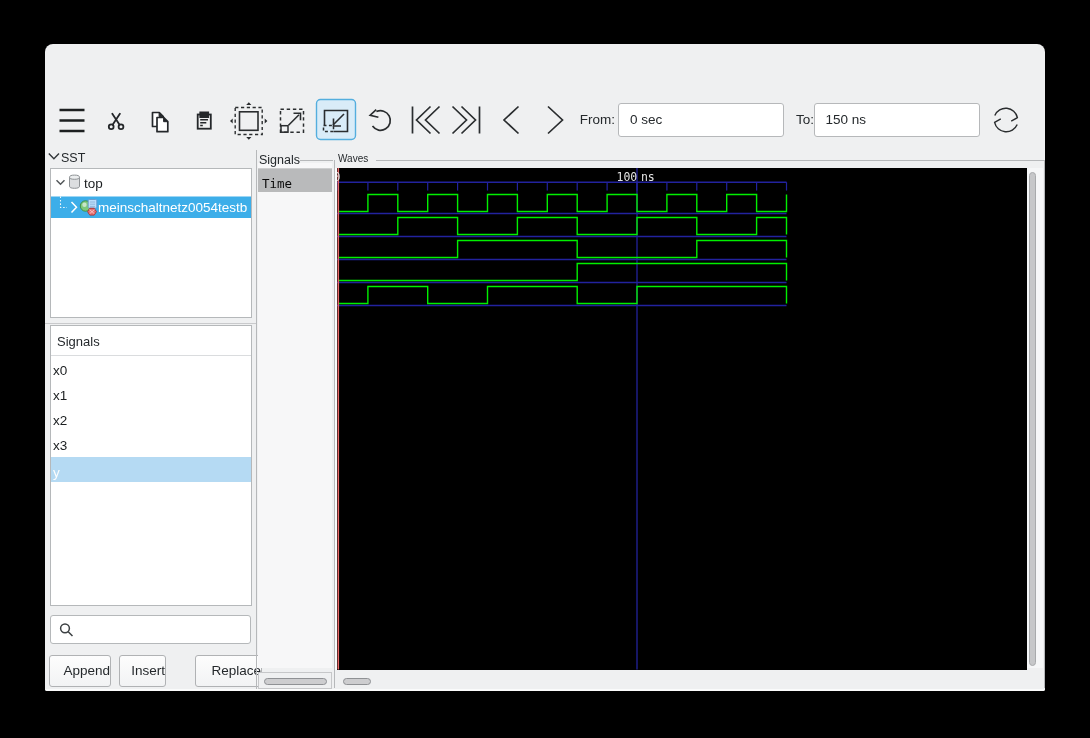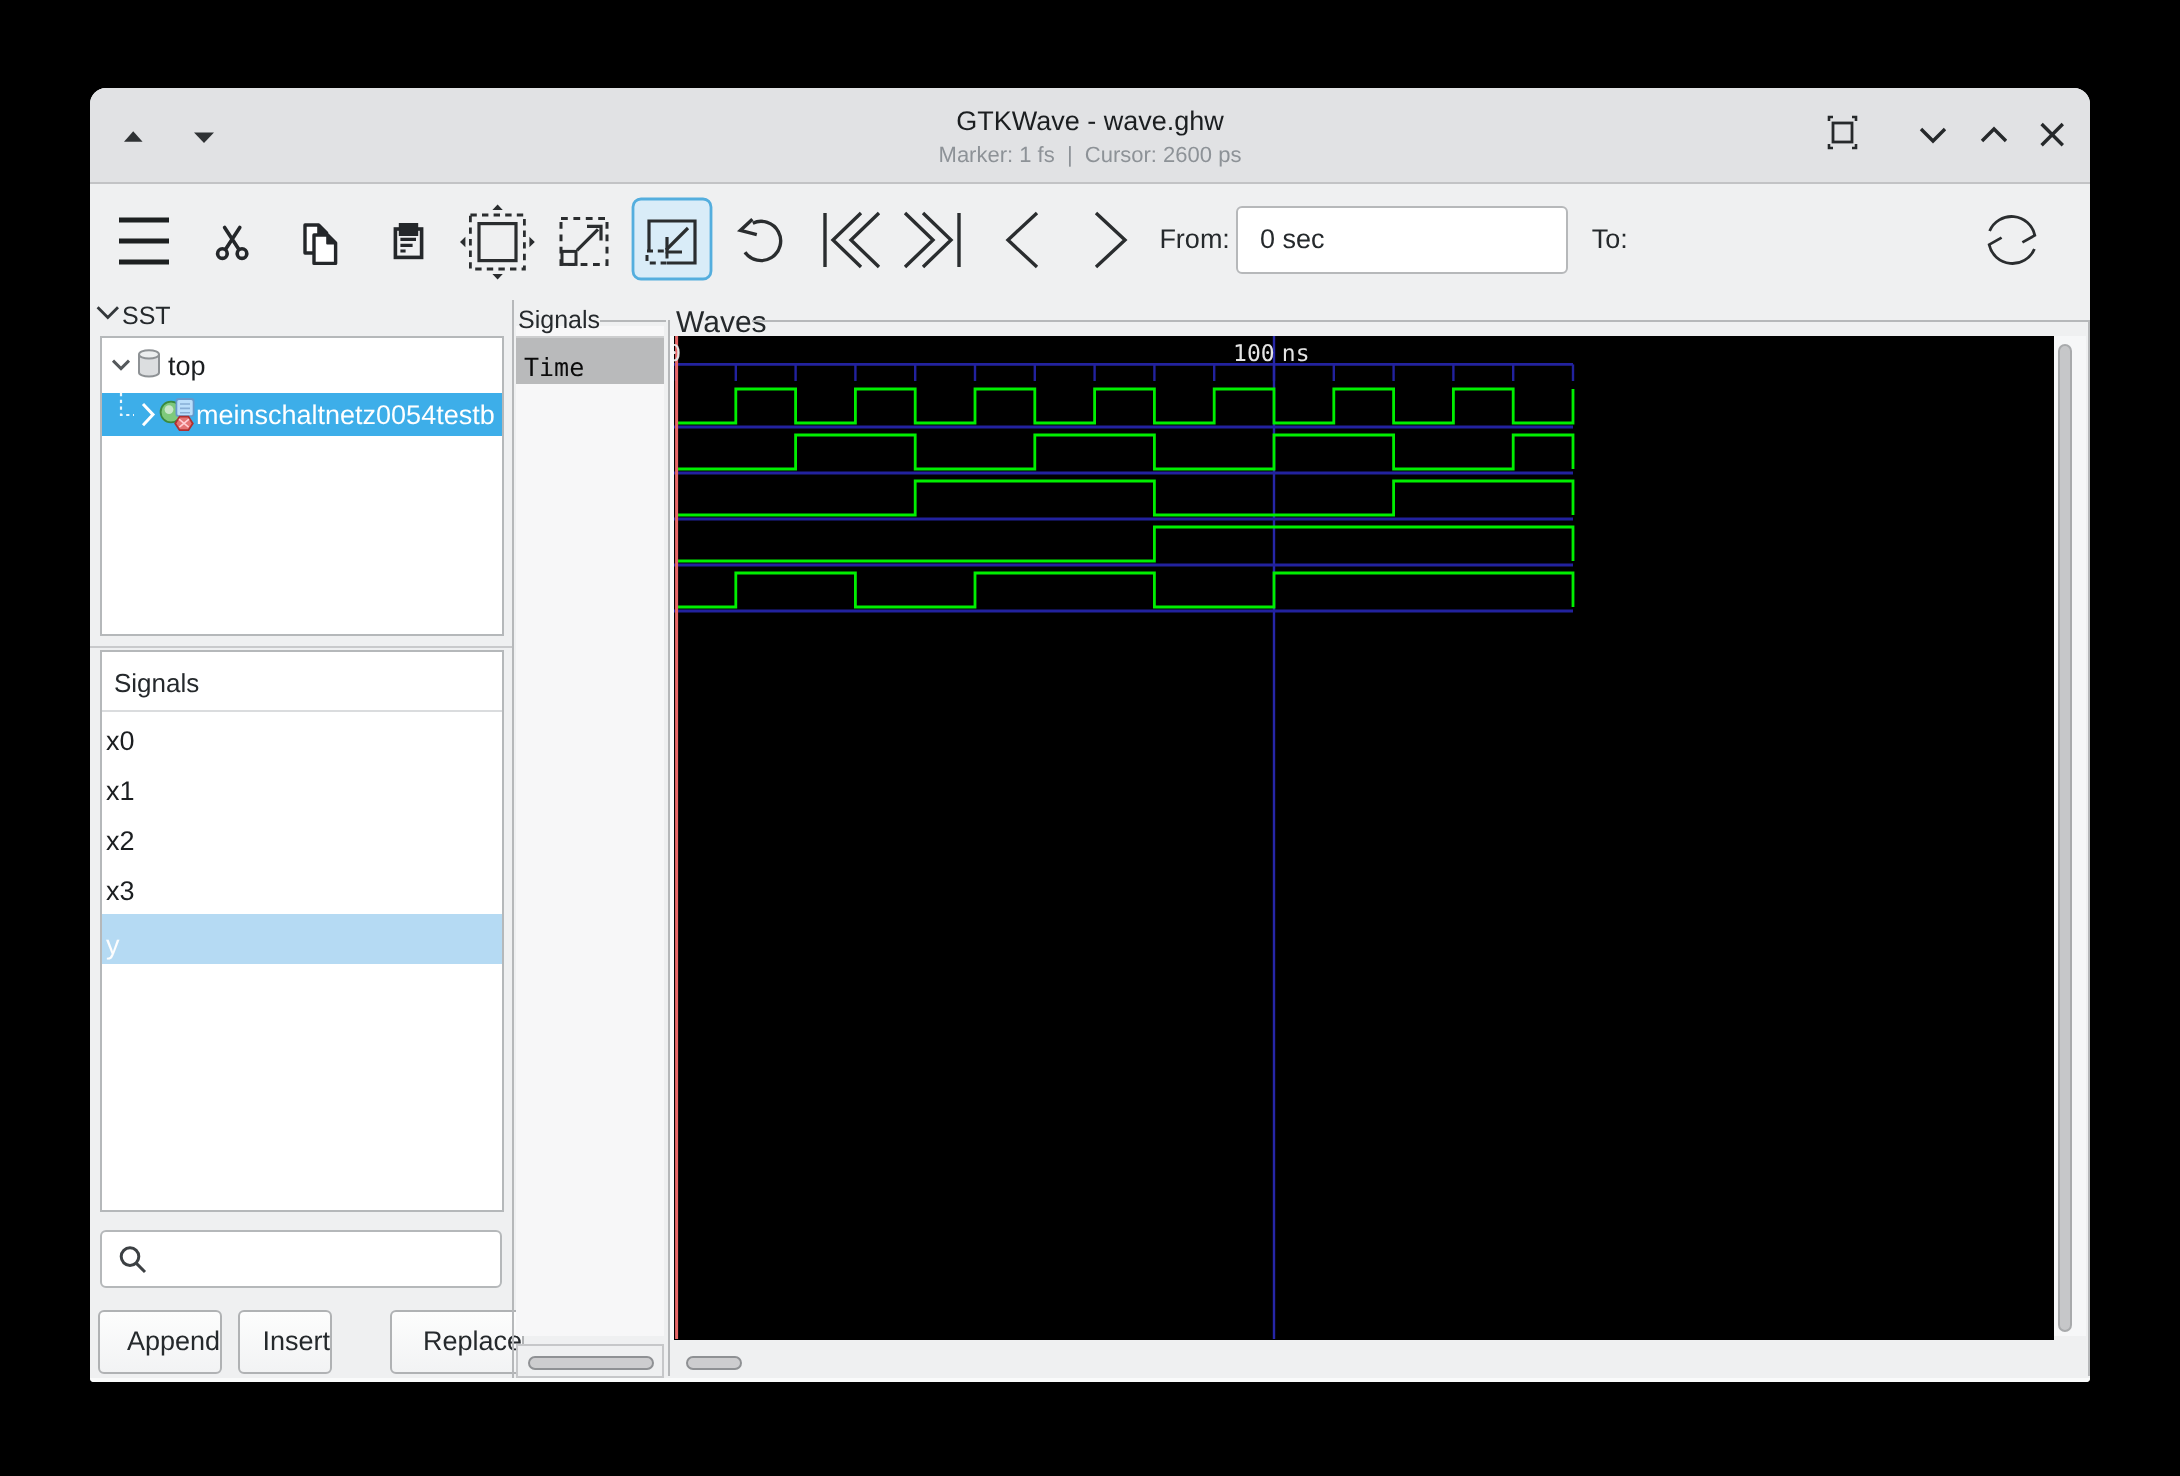--- a/index.html
+++ b/index.html
@@ -19,35 +19,20 @@
   border:1px solid #b0b2b4; border-radius:3px; font-size:13.5px; color:#25292c;
   text-align:right; line-height:30px; }
 #midpanel { position:absolute; left:212.5px; top:119px; width:74px; height:505px; background:#f7f7f8; }
 .mrow { position:absolute; left:4px; width:70px; height:23px; font-family:monospace;
   font-size:12.5px; line-height:26px; color:#111; white-space:pre; }
 .mrow.sel { left:0; padding-left:4px; width:74px; background:#3e549e; color:#fff; }
 </style></head>
 <body>
 <div id="win">
 
-  <div id="titlebar">
-    <svg class="abs" style="left:0;top:0" width="1000" height="48" viewBox="0 0 1000 48">
-      <path d="M17 26.9 L26.3 26.9 L21.6 21.6 Z" fill="#2f3234"></path>
-      <path d="M52 22.3 L62 22.3 L57 27.5 Z" fill="#2f3234"></path>
-      <rect x="871.5" y="17.5" width="9.5" height="9.5" fill="none" stroke="#26292b" stroke-width="1.4"></rect>
-      <g stroke="#26292b" stroke-width="1.3" fill="none">
-        <path d="M869.5 16.5 v-2 h2 M881 14.5 h2 v2 M883 28 v2 h-2 M871.5 30 h-2 v-2"></path>
-      </g>
-      <path d="M915.5 20.5 L921.5 26.5 L927.5 20.5" fill="none" stroke="#26292b" stroke-width="1.7"></path>
-      <path d="M946 26.5 L952 20.5 L958 26.5" fill="none" stroke="#26292b" stroke-width="1.7"></path>
-      <path d="M975.8 18 L986.4 28.6 M986.4 18 L975.8 28.6" stroke="#26292b" stroke-width="1.7"></path>
-    </svg>
-    <div class="ttl">GTKWave - wave.ghw</div>
-    <div class="sub">Marker: 1 fs&nbsp;&nbsp;|&nbsp;&nbsp;Cursor: 2600 ps</div>
-  </div>
 
   <div id="toolbar">
     <svg class="abs" style="left:0;top:0" width="1000" height="57" viewBox="0 0 1000 57">
 
       <g stroke="#1d2021" stroke-width="2.6" fill="none">
         <path d="M14.5 17 H39.5 M14.5 27.5 H39.5 M14.5 38 H39.5"></path>
       </g>
 
       <g stroke="#24272a" stroke-width="1.8" fill="none">
         <circle cx="66.2" cy="33.8" r="2.4"></circle>
@@ -113,20 +98,21 @@
       <path d="M503 13.5 L517.5 27 L503 40.5" stroke="#2a2d2f" stroke-width="1.7" fill="none"></path>
 
       <g stroke="#2a2d2f" stroke-width="1.4" fill="none">
         <path d="M949.8 22.5 A11.9 11.9 0 0 1 972.4 24.7 L966.2 28.2"></path>
         <path d="M972.2 31.5 A11.9 11.9 0 0 1 949.6 29.3 L955.8 25.8"></path>
       </g>
     </svg>
     <span class="lbl" style="left:534.7px">From:</span>
     <div class="field" style="left:573px; width:166.4px">0 sec</div>
     <span class="lbl" style="left:750.9px">To:</span>
+    <div class="field" style="left:768.5px; width:166px">150 ns</div>
   </div>
 
   <svg class="abs" style="left:3px;top:106px" width="70" height="16" viewBox="0 0 70 16">
     <path d="M0.8 3.6 L5.9 8.8 L11 3.6" stroke="#33373a" stroke-width="1.4" fill="none"></path>
     <text x="13" y="12" font-size="12.5" fill="#25292c" font-family="Liberation Sans">SST</text>
   </svg>
 
   <div class="box" style="left:5px; top:124px; width:202px; height:150px;"></div>
   <div class="abs" style="left:6px; top:125.5px; width:200px; height:25px; background:#fff"></div>
   <svg class="abs" style="left:6px;top:125.5px" width="200" height="92" viewBox="0 0 200 92">
@@ -178,21 +164,21 @@
   <div class="btn" style="left:150px;width:67px;">Replace</div>
 
   <div class="abs" style="left:211px; top:106px; width:1px; height:541px; background:#b6b8ba"></div>
   <div id="midpanel"></div>
   <div class="abs" style="left:214px; top:109px; font-size:12.5px; color:#25292c;">Signals</div>
   <div class="abs" style="left:255px; top:115.5px; width:33px; height:1px; background:#b6b8ba"></div>
 
   <div class="abs" style="left:212.5px; top:124px; width:74px; height:23.5px; background:#b9babb; border-top:1px solid #cdcecf;
        font-family:monospace; font-size:12.5px; color:#0b0b0b; line-height:30px; padding-left:4.5px;">Time</div>
 
-  <div class="abs" style="left:293px; top:109px; font-size:15px; color:#25292c;">Waves</div>
+  <div class="abs" style="left:293px; top:109px; font-size:10px; color:#25292c;">Waves</div>
   <div class="abs" style="left:331px; top:115.5px; width:668px; height:1px; background:#b6b8ba"></div>
   <div class="abs" style="left:288.5px; top:116px; width:1px; height:528px; background:#b6b8ba"></div>
   <div class="abs" style="left:998.5px; top:116px; width:1px; height:528px; background:#b6b8ba"></div>
 
   <div class="abs" style="left:289.5px; top:124px; width:2.5px; height:501.5px; background:#fafbfb;"></div>
   <div class="abs" style="left:292px; top:124px; width:689.5px; height:501.5px; background:#000;"></div>
 
   <div class="abs" style="left:982px; top:124px; width:16px; height:500px; background:#f6f7f8;"></div>
   <div class="abs" style="left:984px; top:128px; width:6.5px; height:494px; background:#c6c7c9; border:1px solid #a8aaac; border-radius:4px;"></div>
 

